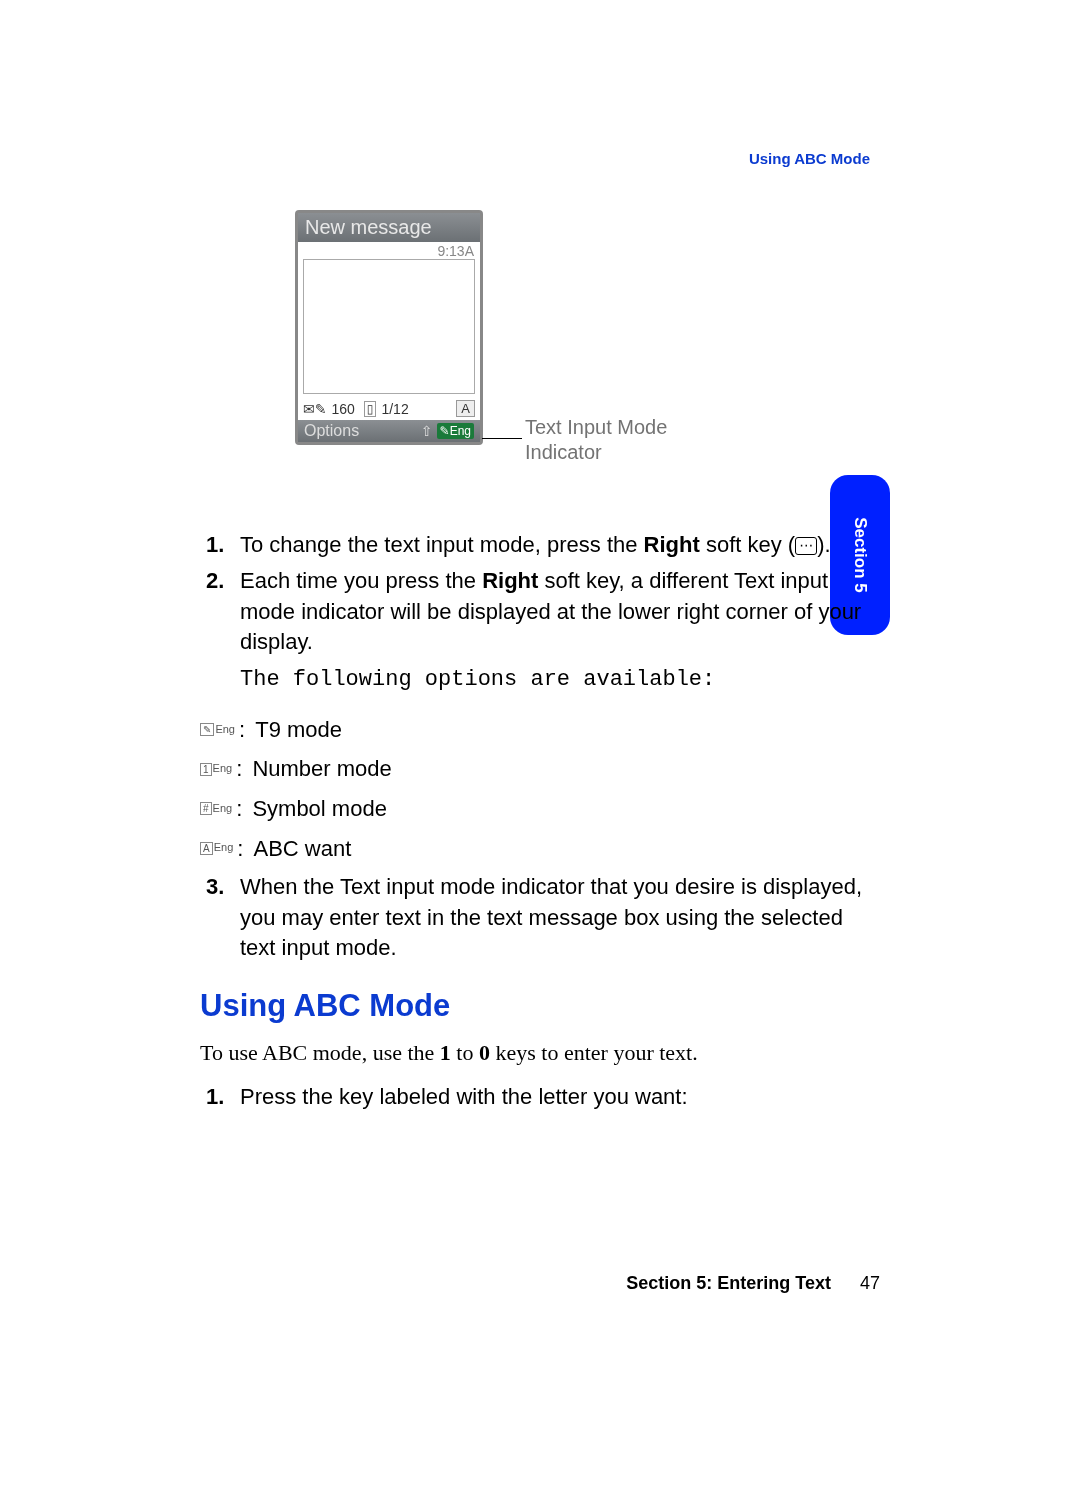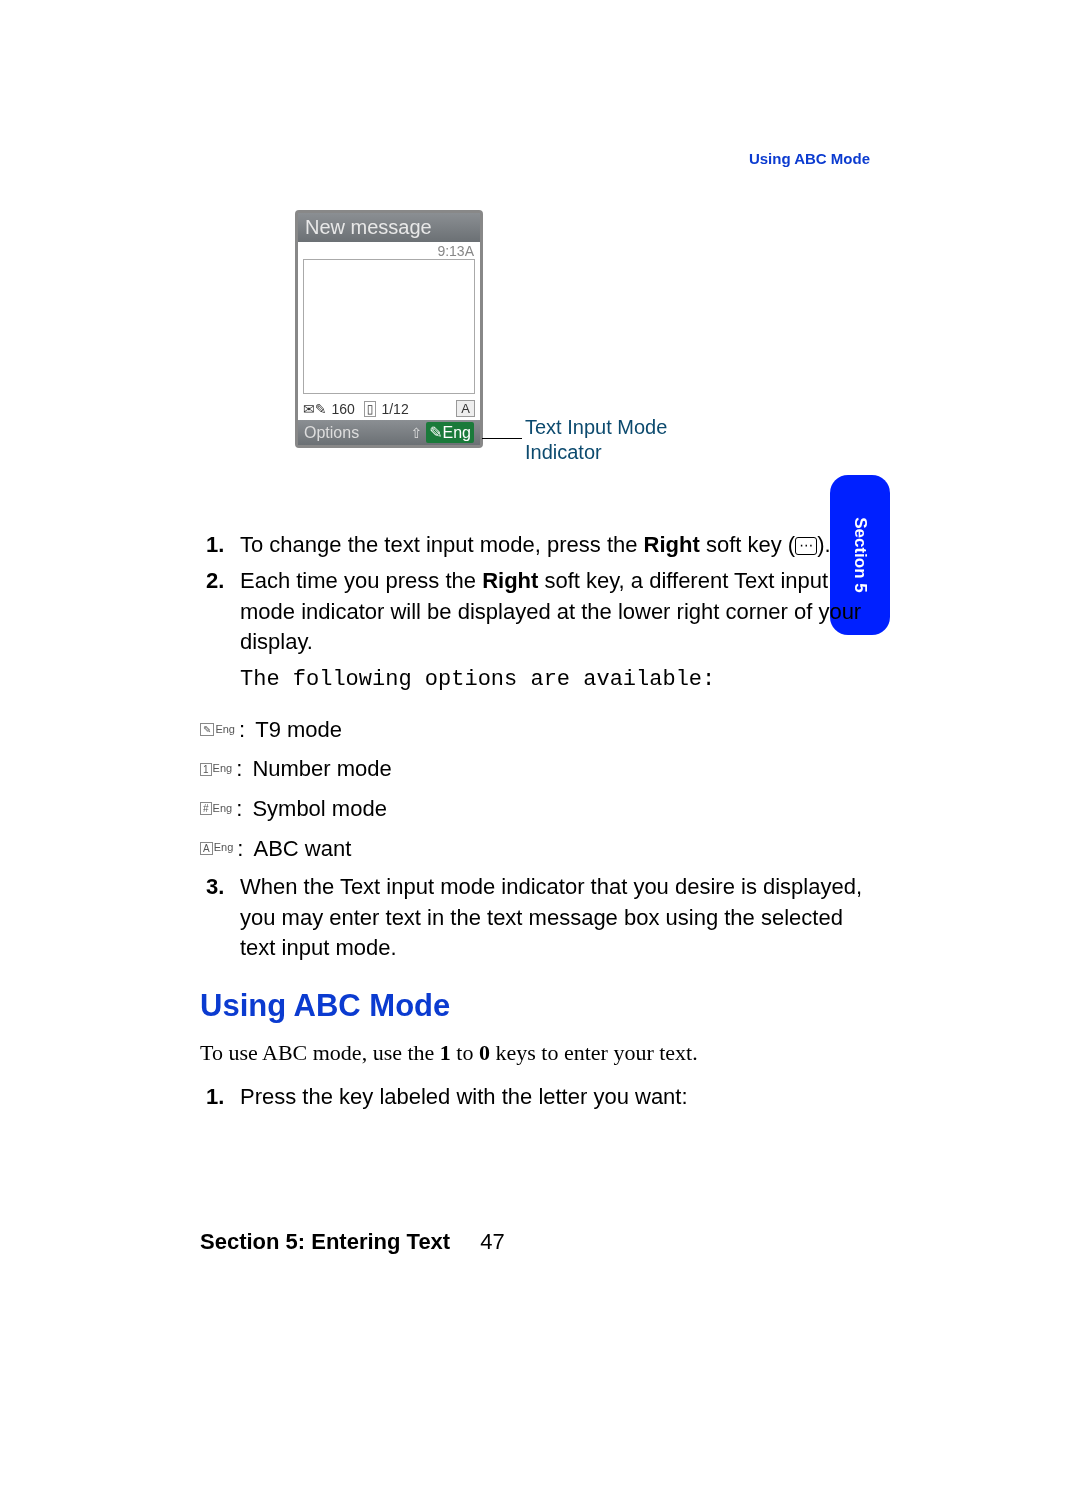--- a/index.html
+++ b/index.html
@@ -94,33 +94,33 @@
     justify-content:space-between;
   }
   .phone-softkeys .left { flex:1; }
   .phone-softkeys .shift {
     font-size: 14px;
     margin-right: 4px;
   }
   .phone-softkeys .eng {
     background: #1a7a3a;
     color: #fff;
-    font-size: 16px;
+    font-size: 12px;
     padding: 1px 3px;
     border-radius: 2px;
   }
   .callout-line {
     position: absolute;
     border-top: 1px solid #000;
   }
   .callout-text {
     position: absolute;
     font-size: 20px;
     line-height: 1.25;
-    color:#0c4a6e;
+    color:#737373;
   }
 
   .body-text {
     font-size: 22px;
     line-height: 1.38;
     color:#000;
   }
   ol.numbered {
     list-style: none;
     padding-left: 40px;
@@ -203,23 +203,23 @@
   }
   .section-tab .inner {
     transform: rotate(90deg);
     white-space: nowrap;
   }
 
   .footer {
     position: absolute;
     left: 200px;
     width: 680px;
-    top: 1229px;
-    text-align: left;
-    font-size: 22px;
+    top: 1273px;
+    text-align: right;
+    font-size: 18px;
     font-weight: bold;
   }
   .footer .pnum {
     font-weight: normal;
     margin-left: 24px;
   }
 </style>
 </head>
 <body>
 

